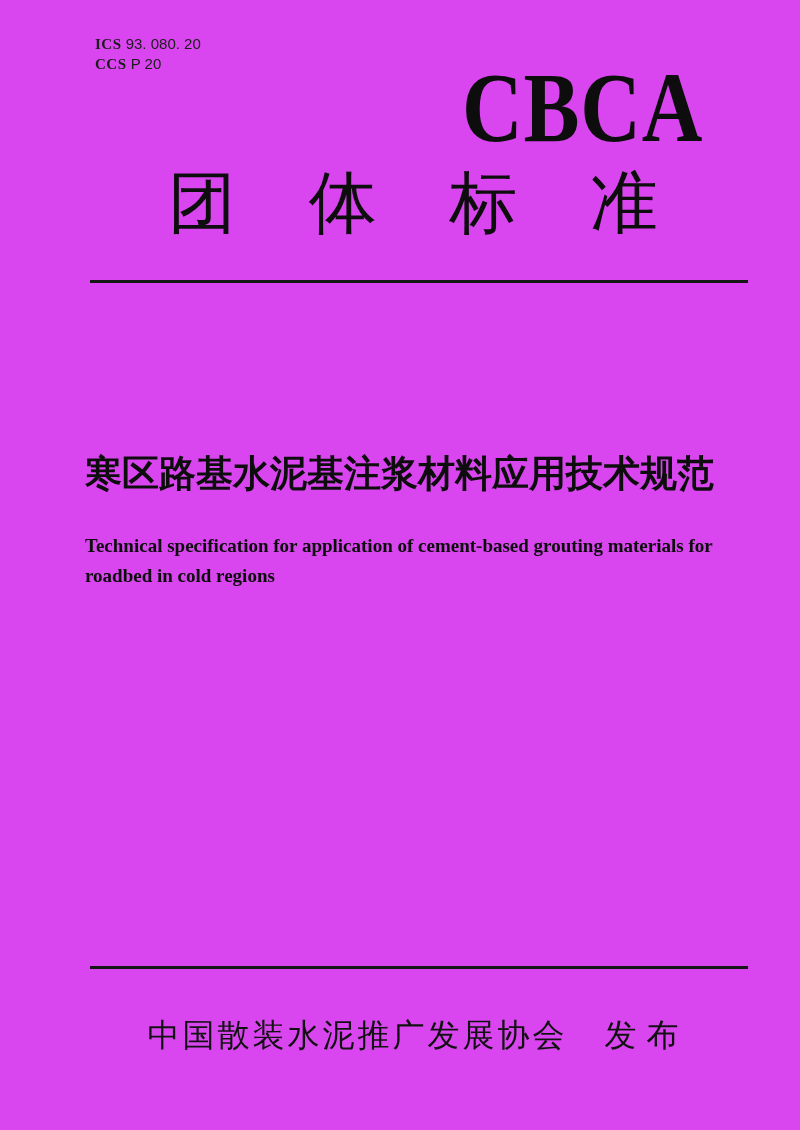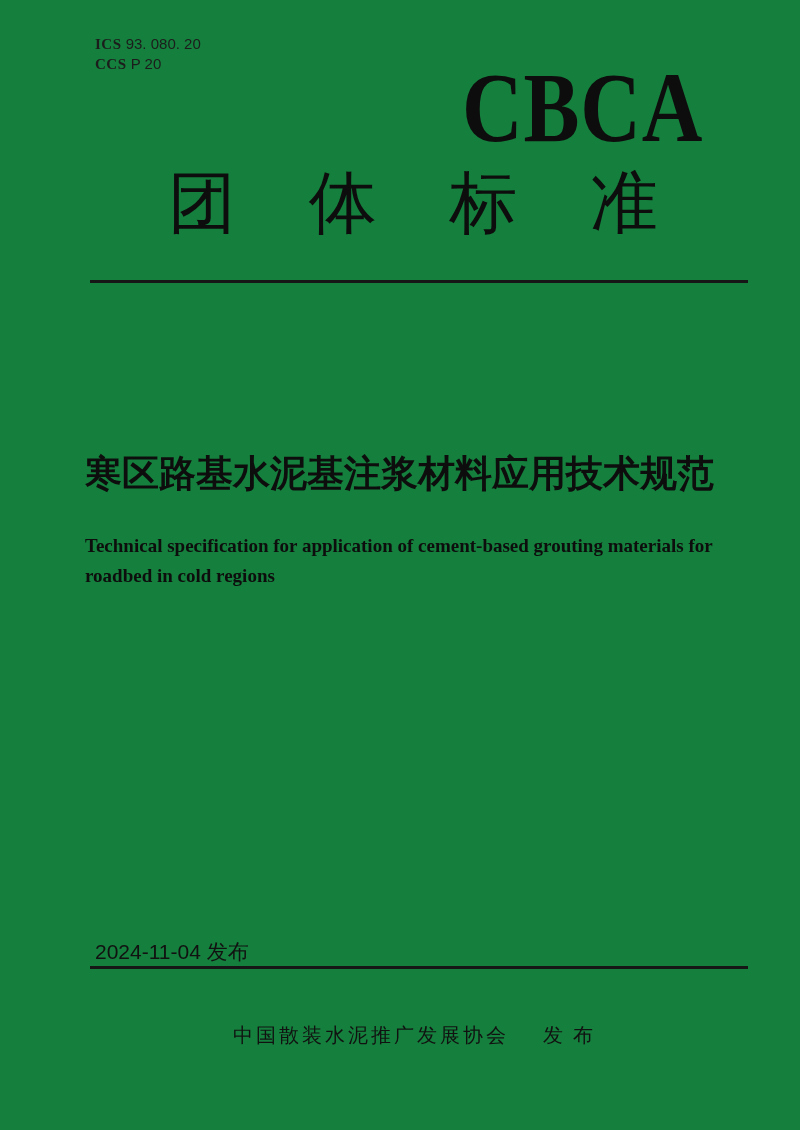--- a/index.html
+++ b/index.html
@@ -5,21 +5,21 @@
   html, body {
     margin: 0;
     padding: 0;
     background: #e8e8e8;
   }
   .page {
     position: relative;
     width: 800px;
     height: 1130px;
     margin: 0 auto;
-    background: #15803d;
+    background: #d946ef;
     color: #111111;
     overflow: hidden;
     font-family: "Liberation Serif", serif;
   }
 
   
   .codes {
     position: absolute;
     left: 95px;
     top: 34px;
@@ -142,21 +142,21 @@
     white-space: nowrap;
   }
 
   
   .publisher {
     position: absolute;
     left: 85px;
     width: 666px;
     top: 1020px;
     text-align: center;
-    font-size: 20px;
+    font-size: 32px;
     line-height: 30px;
     letter-spacing: 3px;
     font-family: "Liberation Serif", serif;
     color: #111111;
     white-space: nowrap;
   }
   .publisher .action {
     margin-left: 26px;
     letter-spacing: 10px;
   }
@@ -190,21 +190,20 @@
   <div class="rule top"></div>
 
   <div class="title-zh">寒区路基水泥基注浆材料应用技术规范</div>
 
   <div class="title-en">
     <div class="en-line">Technical specification for application of cement-based grouting materials for</div>
     <div class="en-line">roadbed in cold regions</div>
   </div>
 
   <div class="dates">
-    <span>2024-11-04 发布</span>
   </div>
 
   <div class="rule bottom"></div>
 
   <div class="publisher">
     <span>中国散装水泥推广发展协会</span>
     <span class="action">发布</span>
   </div>
 
 </div>

